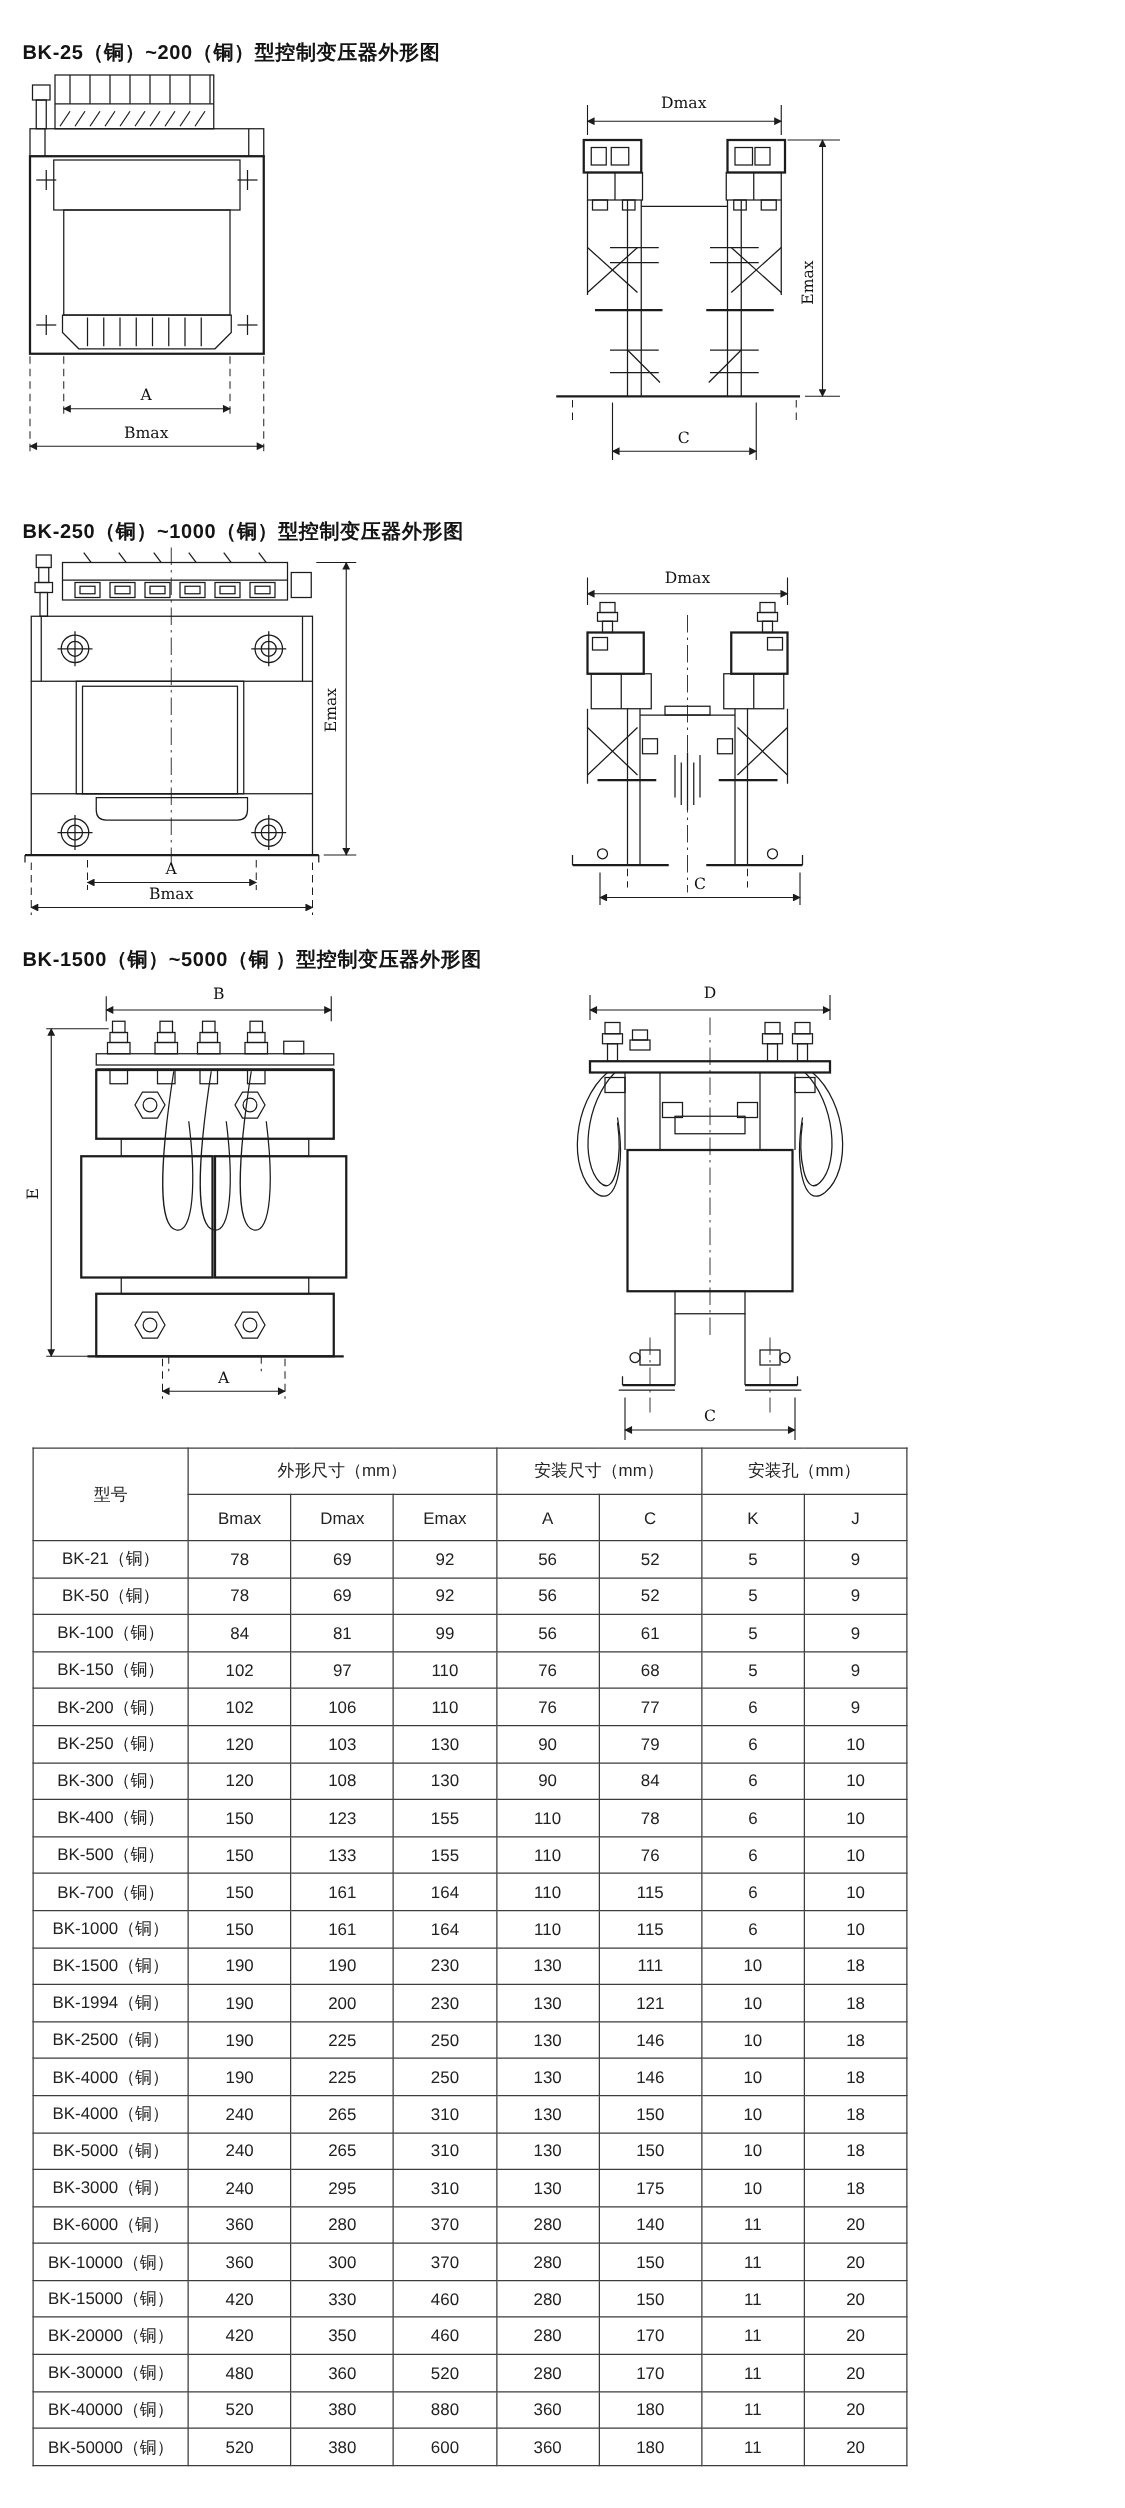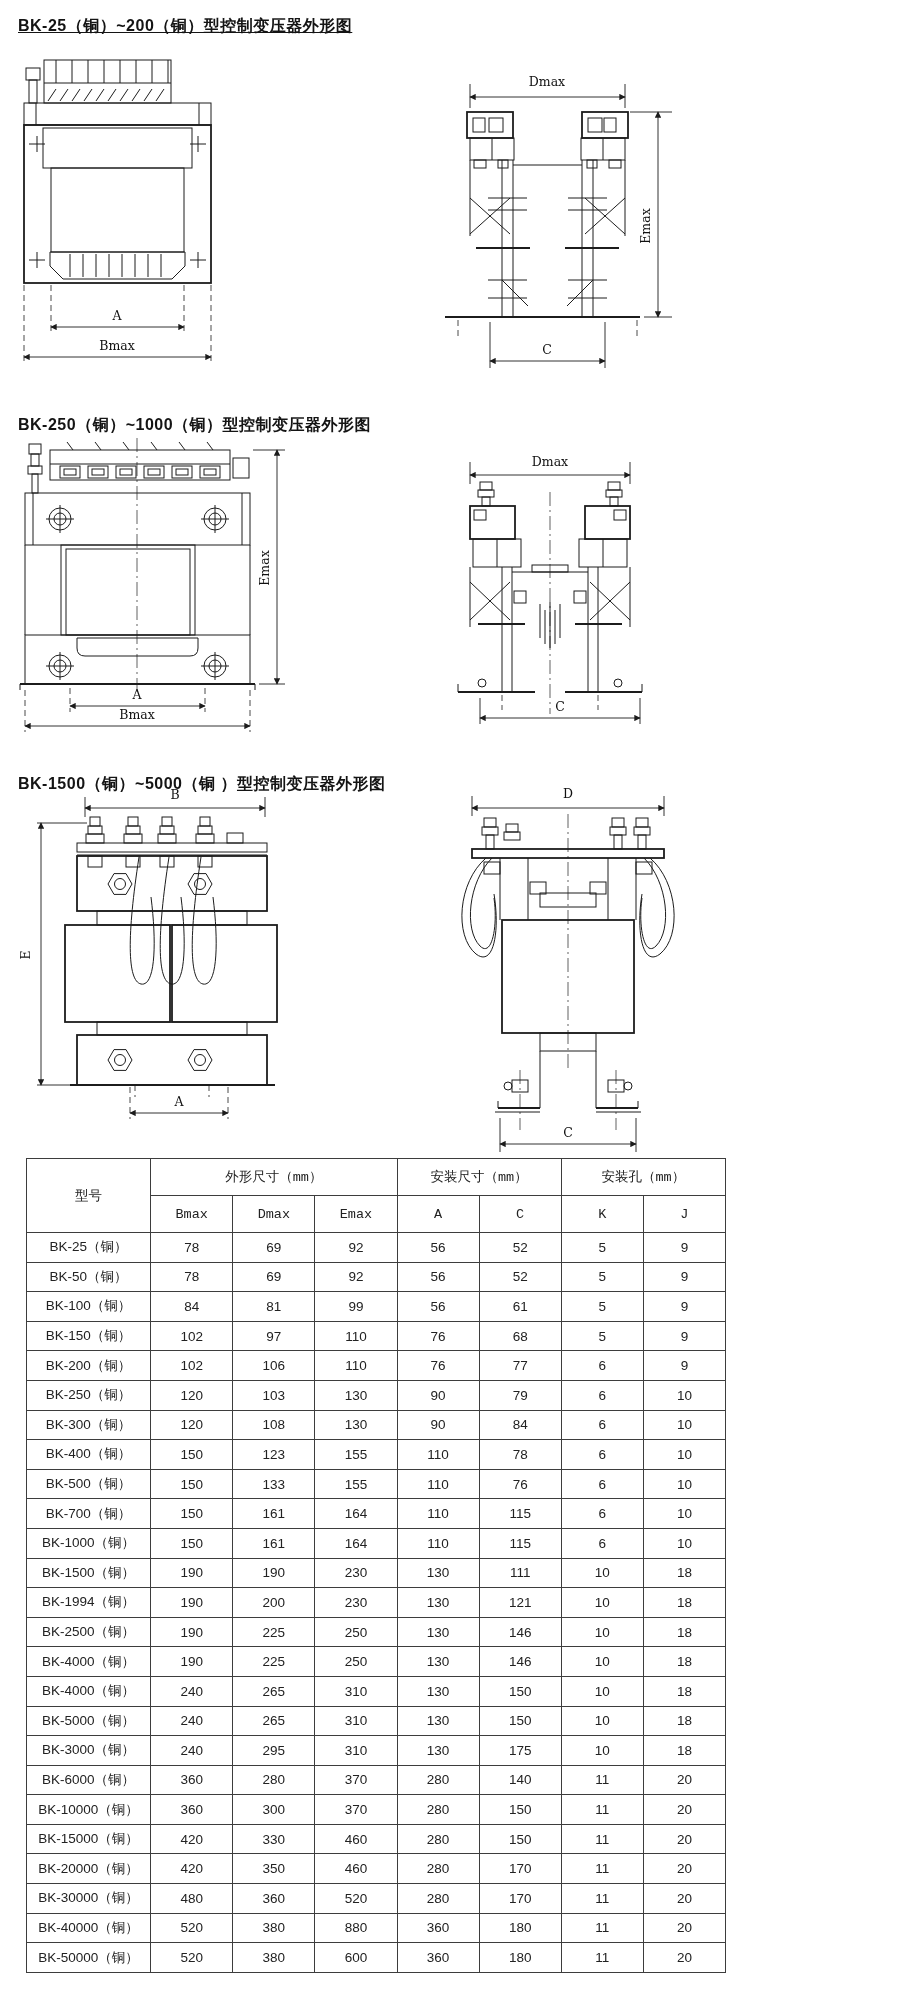--- a/index.html
+++ b/index.html
@@ -9,28 +9,28 @@
   svg{overflow:visible;}
   svg .ln, svg line, svg rect, svg path, svg polygon, svg circle, svg polyline{stroke:#1c1c1c;fill:none;stroke-width:1;}
   svg .hv{stroke-width:1.8;}
   svg .dash{stroke-dasharray:6 4;stroke-width:.8;}
   svg .cl{stroke-dasharray:14 4 2 4;stroke-width:.7;}
   svg .dim{stroke-width:.9;}
   svg text{stroke:none;fill:#111;font-family:"DejaVu Serif","Liberation Serif",serif;font-size:12.5px;}
   table.spec{border-collapse:collapse;table-layout:fixed;width:700px;background:#fff;}
   table.spec th, table.spec td{border:1px solid #3d3d3d;text-align:center;vertical-align:middle;
     font-weight:400;font-size:13.5px;color:#222;padding:0;}
-  table.spec thead th{height:36px;font-family:Liberation Mono, monospace;}
+  table.spec thead th{height:36px;}
   table.spec tbody td{height:28.6px;}
   col.c-model{width:124px;} col.c-val{width:82px;}
 </style>
 </head>
 <body>
 
-<div class="abs sec-title" style="left:18px;top:16px;text-decoration:underline;">BK-25（铜）~200（铜）型控制变压器外形图</div>
+<div class="abs sec-title" style="left:18px;top:32px;">BK-25（铜）~200（铜）型控制变压器外形图</div>
 
 <svg class="abs" style="left:20px;top:52px;" width="195" height="315" viewBox="0 0 195 315">
   <defs>
     <marker id="ar1" viewBox="0 0 10 10" refX="9" refY="5" markerWidth="10" markerHeight="7" orient="auto-start-reverse">
       <path d="M0,0 L10,5 L0,10 z" style="fill:#1c1c1c;stroke:none;"></path>
     </marker>
   </defs>
 
   <rect x="24" y="8" width="127" height="43"></rect>
   <line x1="24" y1="31" x2="151" y2="31"></line>
@@ -322,21 +322,21 @@
     <circle cx="178" cy="231" r="4"></circle>
   <line class="dash" x1="62" y1="243" x2="62" y2="258"></line>
     <line class="dash" x1="158" y1="243" x2="158" y2="258"></line>
 
   <line class="dim" x1="40" y1="246" x2="40" y2="272"></line>
     <line class="dim" x1="200" y1="246" x2="200" y2="272"></line>
   <line class="dim" x1="40" y1="266" x2="200" y2="266" marker-start="url(#ar4)" marker-end="url(#ar4)"></line>
   <text x="120" y="259" text-anchor="middle">C</text>
 </svg>
 
-<div class="abs sec-title" style="left:18px;top:758px;margin-top:16px;">BK-1500（铜）~5000（铜 ）型控制变压器外形图</div>
+<div class="abs sec-title" style="left:18px;top:758px;">BK-1500（铜）~5000（铜 ）型控制变压器外形图</div>
 
 <svg class="abs" style="left:15px;top:785px;" width="300" height="350" viewBox="0 0 300 350">
   <defs>
     <marker id="ar5" viewBox="0 0 10 10" refX="9" refY="5" markerWidth="10" markerHeight="7" orient="auto-start-reverse">
       <path d="M0,0 L10,5 L0,10 z" style="fill:#1c1c1c;stroke:none;"></path>
     </marker>
     <g id="hexnut">
       <polygon points="117,99 111,109.4 99,109.4 93,99 99,88.6 111,88.6"></polygon>
       <circle cx="105" cy="99" r="5.5"></circle>
     </g>
@@ -494,21 +494,21 @@
           <th>Dmax</th>
           <th>Emax</th>
           <th>A</th>
           <th>C</th>
           <th>K</th>
           <th>J</th>
         </tr>
     </thead>
     <tbody>
         <tr>
-          <td>BK-25（铜）</td>
+          <td>BK-21（铜）</td>
           <td>78</td>
           <td>69</td>
           <td>92</td>
           <td>56</td>
           <td>52</td>
           <td>5</td>
           <td>9</td>
         </tr>
         <tr>
           <td>BK-50（铜）</td>

